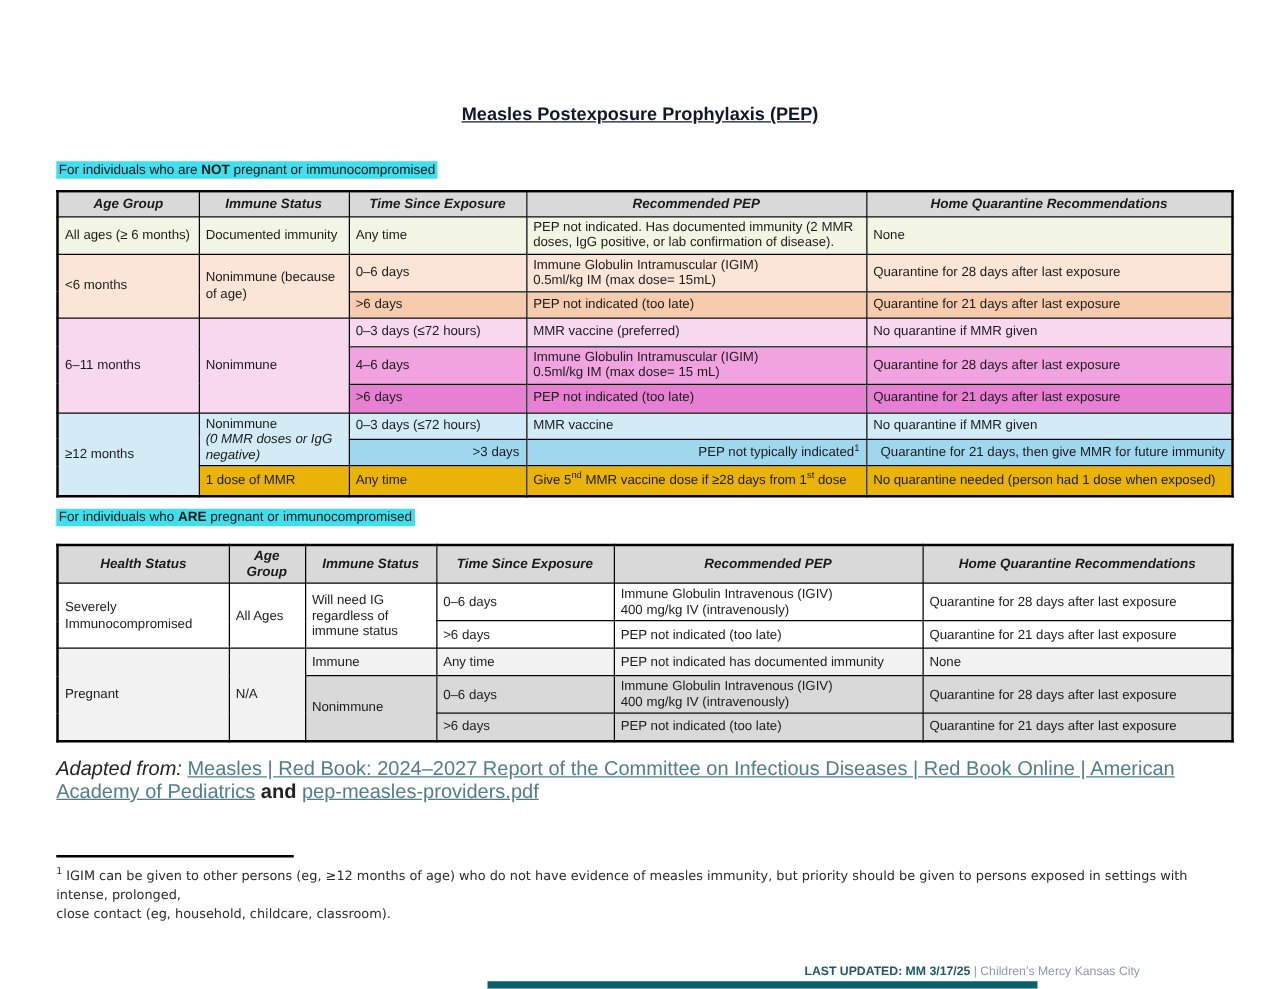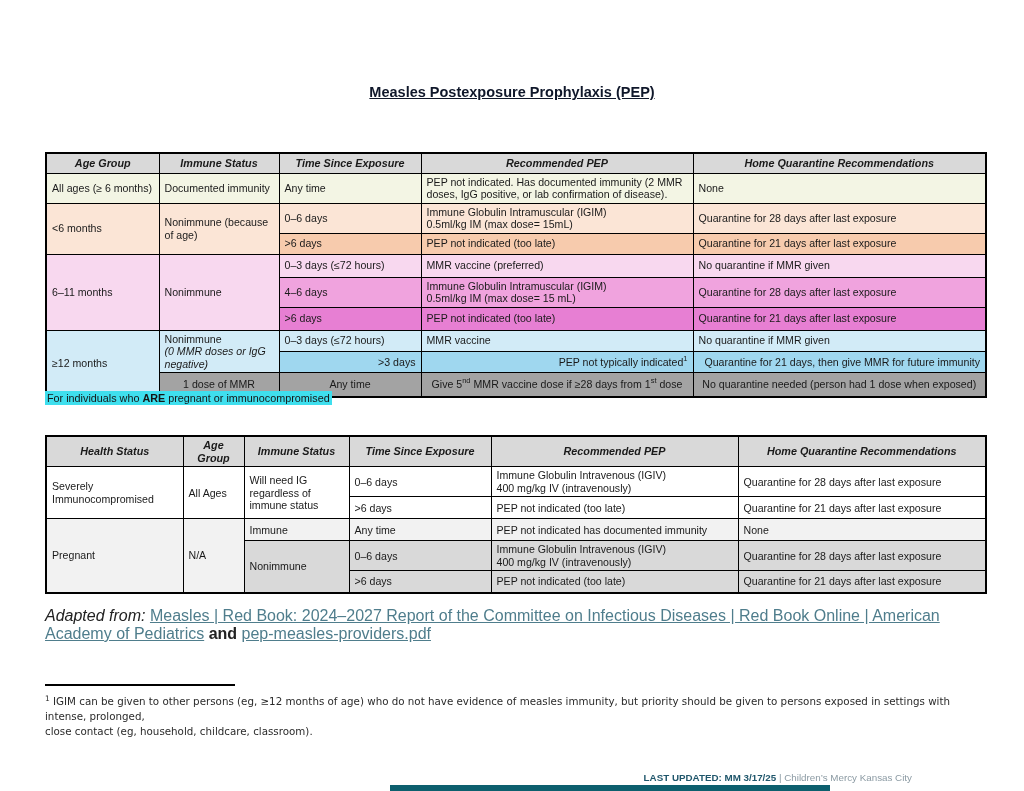--- a/index.html
+++ b/index.html
@@ -6,21 +6,21 @@
   .page { position:relative; width:1024px; height:791px; background:#ffffff;
           font-family:"Liberation Sans", sans-serif; overflow:hidden; }
 
   .title { position:absolute; top:84px; left:0; width:100%; text-align:center;
            font-size:14.5px; font-weight:bold; color:#0f172a; }
   .title span { text-decoration:underline; }
 
   .sec-heading { position:absolute; left:45px; font-size:10.8px; color:#151515; }
   .sec-heading .hl { background:#3fdfee; padding:1px 2px; }
   #sec1 { top:130px; }
-  #sec2 { top:392px; }
+  #sec2 { top:408px; }
 
   table { border-collapse:collapse; table-layout:fixed; position:absolute; left:45px;
           width:940px; border:2px solid #000; }
   #table1 { top:152px; }
   #table2 { top:435px; }
   th, td { border:1px solid #000; font-size:10.6px; padding:2px 5px; vertical-align:middle;
            color:#1a1a1a; line-height:1.18; text-align:left; overflow:hidden; }
   th { background:#d9d9d9; font-weight:bold; text-align:center; font-size:10.8px;font-style:italic; }
   .pre { white-space:pre-line; }
   em.note { font-style:italic; display:block; }
@@ -28,21 +28,21 @@
 
   
   .c-cream  { background:#f3f5e4; }
   .c-peach1 { background:#fbe5d6; }
   .c-peach2 { background:#f7cbad; }
   .c-pink1  { background:#f8d8ef; }
   .c-pink2  { background:#f0a3de; }
   .c-pink3  { background:#e77fd3; }
   .c-blue1  { background:#d2ebf7; }
   .c-blue2  { background:#9fd7ef;text-align:right; }
-  .c-blue3  { background:#a3a3a3;text-align:center; }
+  .c-blue3  { background:#eab308; }
   .c-white  { background:#ffffff; }
   .c-gray1  { background:#f2f2f2; }
   .c-gray2  { background:#d9d9d9; }
 
   .adapted { position:absolute; top:607px; left:45px; width:960px; font-size:16px; color:#222; }
   .adapted .lbl { font-style:italic; }
   .adapted .conj { font-weight:bold; }
   .adapted a { color:#4f7d8c; text-decoration:underline; cursor:pointer; }
 
   .fn-rule { position:absolute; top:684px; left:45px; width:190px; height:0;
@@ -61,20 +61,23 @@
 </style>
 </head>
 <body>
 
 <div class="page">
 
   <div class="title">
     <span>Measles Postexposure Prophylaxis (PEP)</span>
   </div>
 
+  <div class="sec-heading" id="sec1">
+    <span class="hl"><span>For individuals who are </span><b>NOT</b><span> pregnant or immunocompromised</span></span>
+  </div>
 
   <table id="table1">
     <colgroup>
       <col style="width:113px">
         <col style="width:120px">
         <col style="width:142px">
         <col style="width:272px">
         <col style="width:293px">
     </colgroup>
     <tbody>

